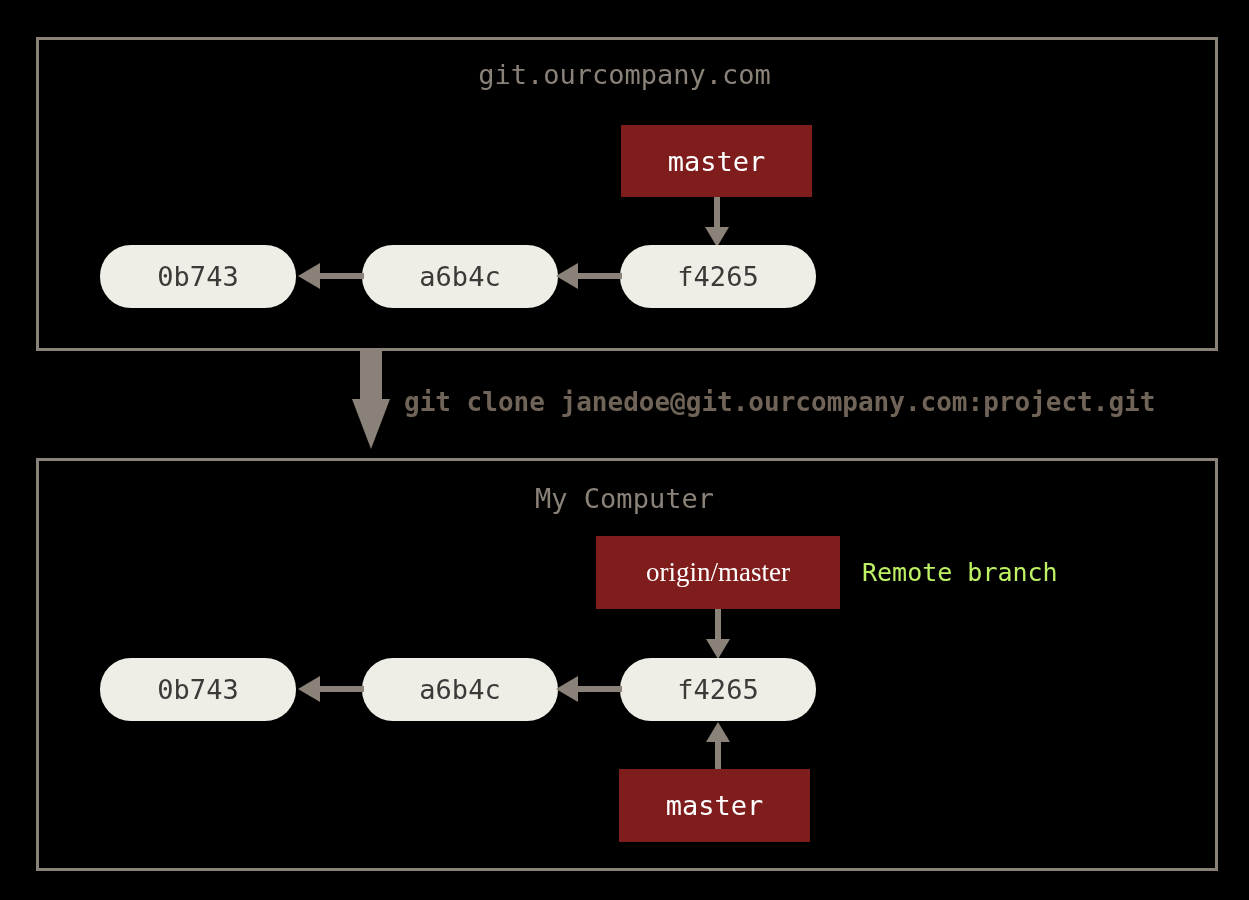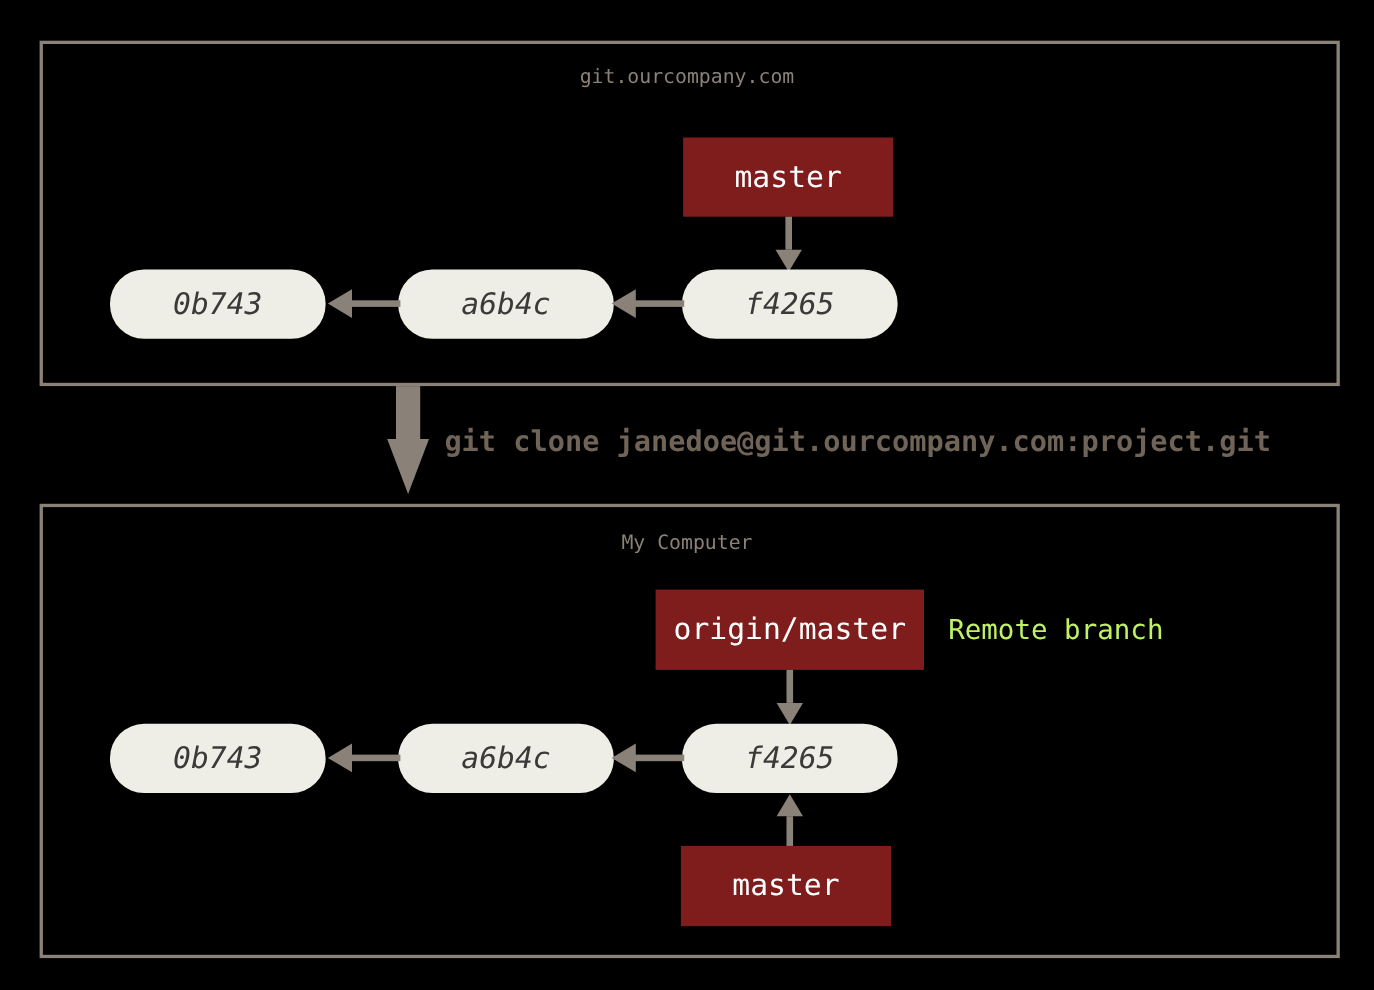--- a/index.html
+++ b/index.html
@@ -23,41 +23,40 @@
     box-sizing: border-box;
     background: transparent;
   }
   #panel-remote { left: 36px; top: 37px;  width: 1182px; height: 314px; }
   #panel-local  { left: 36px; top: 458px; width: 1182px; height: 413px; }
 
   
   .panel-title {
     position: absolute;
     color: #8a8178;
-    font-size: 18px;
+    font-size: 27px;
     letter-spacing: 0px;
     white-space: nowrap;
     text-align: center;
   }
   #title-remote { left: 0; top: 59px;  width: 1249px; }
   #title-local  { left: 0; top: 483px; width: 1249px; }
 
   
   .commit {
     position: absolute;
     height: 63px;
     background: #efeee6;
     border-radius: 31px;
     color: #3b3a38;
     font-size: 27px;
     display: flex;
     align-items: center;
     justify-content: center;
     white-space: nowrap;
-    font-style: italic;
   }
 
   
   .branch-box {
     position: absolute;
     background: #7f1d1d;
     color: #ffffff;
     font-size: 27px;
     display: flex;
     align-items: center;
@@ -179,21 +178,21 @@
     <div class="shaft"></div>
     <div class="head"></div>
   </div>
 
   <div id="clone-command">git clone janedoe@git.ourcompany.com:project.git</div>
 
   <div class="panel" id="panel-local"></div>
 
   <div class="panel-title" id="title-local">My Computer</div>
 
-  <div class="branch-box" style="left:596px; top:536px; width:244px; height:73px;">origin/master</div>
+  <div class="branch-box" style="left:596px; top:536px; width:244px; height:73px;font-family:Liberation Serif, serif;">origin/master</div>
 
   <div class="caption" style="left:862px; top:558px;">Remote branch</div>
 
   <div class="v-arrow down" style="left:706px; top:609px; height:50px;">
     <div class="shaft"></div>
     <div class="head"></div>
   </div>
 
   <div class="commit" style="left:100px; top:658px; width:196px;">0b743</div>
 

